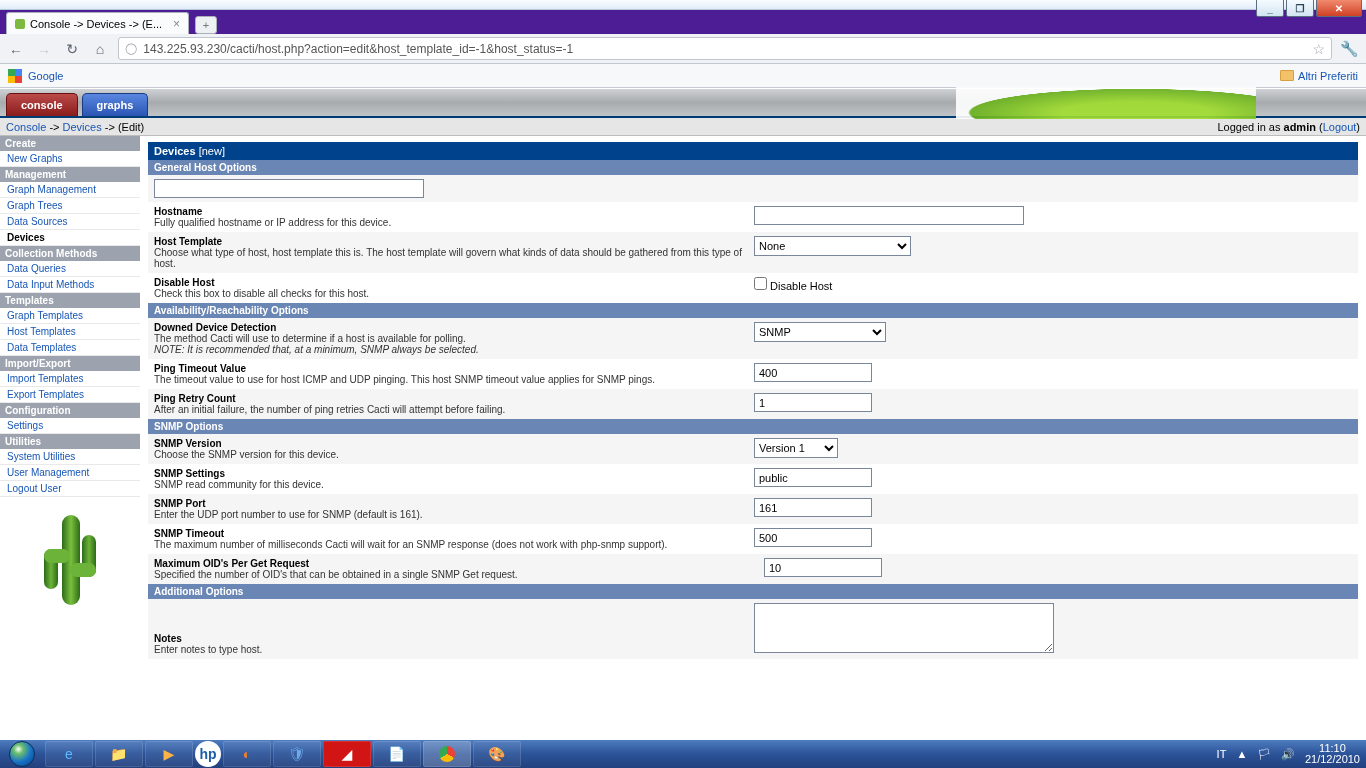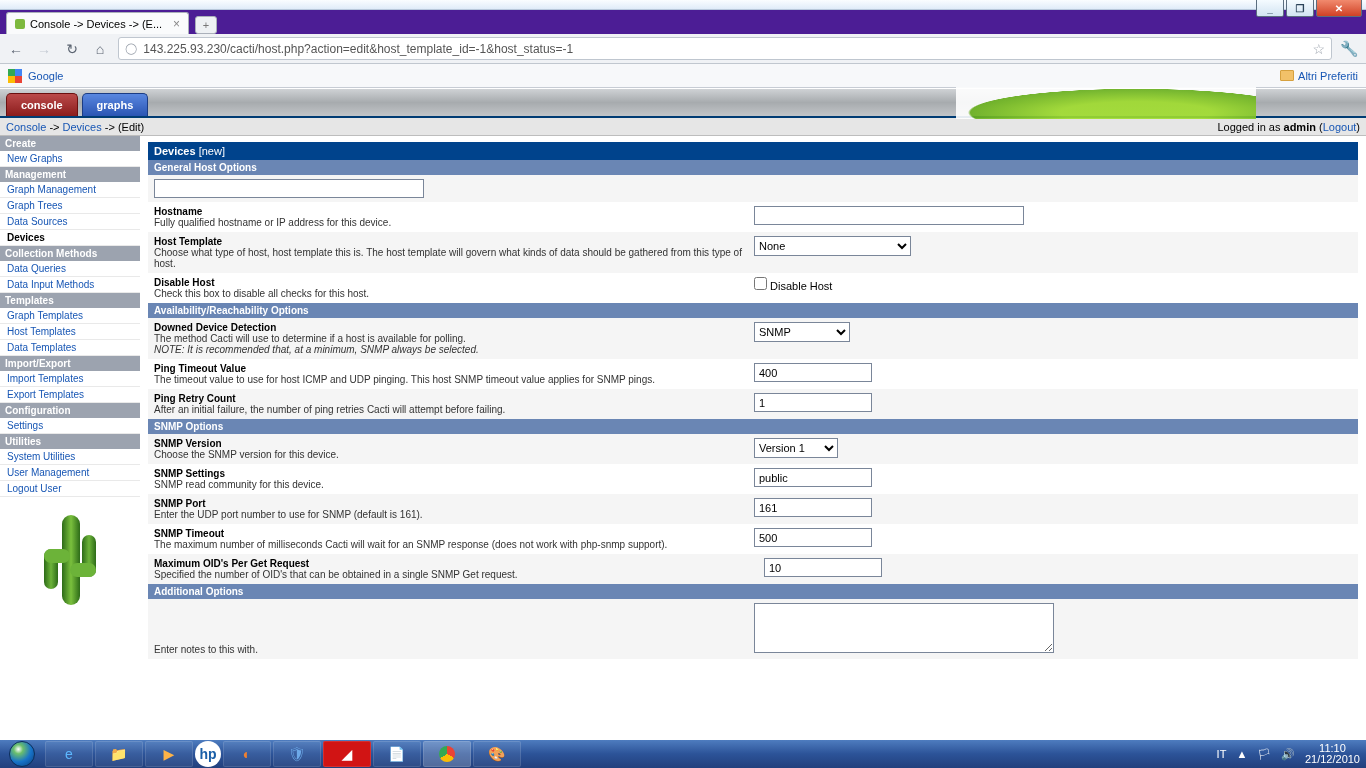--- a/index.html
+++ b/index.html
@@ -209,21 +209,21 @@
       </div>
 
     <div class="sect">Availability/Reachability Options</div>
 
     <div class="row alt">
         <div class="left">
           <div class="ttl">Downed Device Detection</div>
           <div class="desc">The method Cacti will use to determine if a host is available for polling.</div>
           <div class="desc it">NOTE: It is recommended that, at a minimum, SNMP always be selected.</div>
         </div>
-      <div class="right"><select style="width:96px"><option>SNMP</option></select></div>
+      <div class="right"><select style="width:132px"><option>SNMP</option></select></div>
       </div>
 
     <div class="row">
         <div class="left">
           <div class="ttl">Ping Timeout Value</div>
           <div class="desc">The timeout value to use for host ICMP and UDP pinging. This host SNMP timeout value applies for SNMP pings.</div>
         </div>
       <div class="right"><input type="text" style="width: 118px;" value="400"></div>
       </div>
 
@@ -274,21 +274,22 @@
           <div class="ttl">Maximum OID's Per Get Request</div>
           <div class="desc">Specified the number of OID's that can be obtained in a single SNMP Get request.</div>
         </div>
       <div class="right"><input type="text" style="width: 118px; margin-left: 10px;" value="10"></div>
       </div>
 
     <div class="sect">Additional Options</div>
 
     <div class="row alt">
         <div class="left" style="display:flex;flex-direction:column;justify-content:flex-end;min-height:60px">
-          <div class="desc">Enter notes to this with.</div>
+          <div class="ttl">Notes</div>
+          <div class="desc">Enter notes to type host.</div>
         </div>
       <div class="right"><textarea style="width: 300px; height: 50px;"></textarea></div>
       </div>
   </div>
 </div>
 
 <div class="taskbar">
   <div class="start">
       <div class="orb"></div>
     </div>

